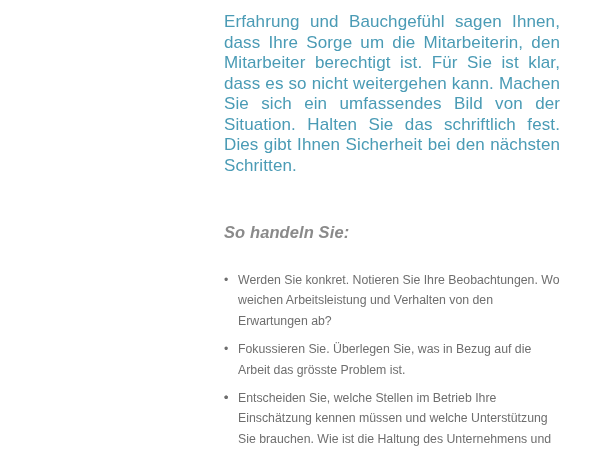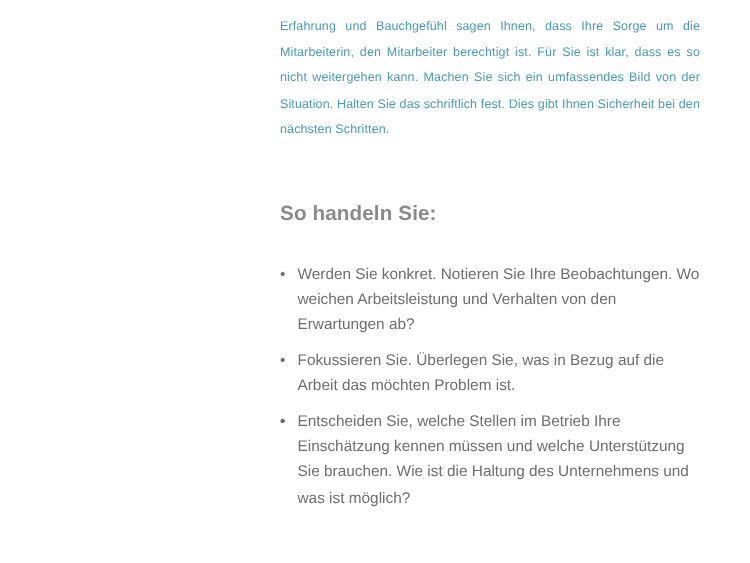--- a/index.html
+++ b/index.html
@@ -20,34 +20,35 @@
     background: #ffffff;
   }
   .content {
     position: absolute;
     left: 224px;
     top: 12px;
     width: 336px;
   }
   .intro-paragraph {
     color: #4a9bb5;
-    font-size: 10px;
+    font-size: 17px;
     line-height: 20.5px;
     text-align: justify;
     margin: 0;
     letter-spacing: 0.1px;
   }
   .section-heading {
     color: #8a8a8a;
     font-size: 16.5px;
     font-weight: bold;
     margin: 0;
     padding-top: 47px;
     padding-bottom: 0;
     letter-spacing: 0.1px;
+    font-style: italic;
   }
   .bullet-list {
     list-style: none;
     margin: 0;
     padding: 0;
     padding-top: 28px;
   }
   .bullet-item {
     position: relative;
     color: #6e6e6e;
@@ -79,21 +80,21 @@
 
     <h2 class="section-heading">So handeln Sie:</h2>
 
     <ul class="bullet-list">
       <li class="bullet-item">
         <span class="bullet-dot">•</span>
         <span>Werden Sie konkret. Notieren Sie Ihre Beobachtungen. Wo weichen Arbeitsleistung und Verhalten von den Erwartungen ab?</span>
       </li>
       <li class="bullet-item">
         <span class="bullet-dot">•</span>
-        <span>Fokussieren Sie. Überlegen Sie, was in Bezug auf die Arbeit das möchten Problem ist.</span>
+        <span>Fokussieren Sie. Überlegen Sie, was in Bezug auf die Arbeit das grösste Problem ist.</span>
       </li>
       <li class="bullet-item">
         <span class="bullet-dot">•</span>
       </li>
       <li class="bullet-item">
         <span class="bullet-dot">•</span>
         <span>Entscheiden Sie, welche Stellen im Betrieb Ihre Einschätzung kennen müssen und welche Unterstützung Sie brauchen. Wie ist die Haltung des Unternehmens und was ist möglich?</span>
       </li>
     </ul>
 

